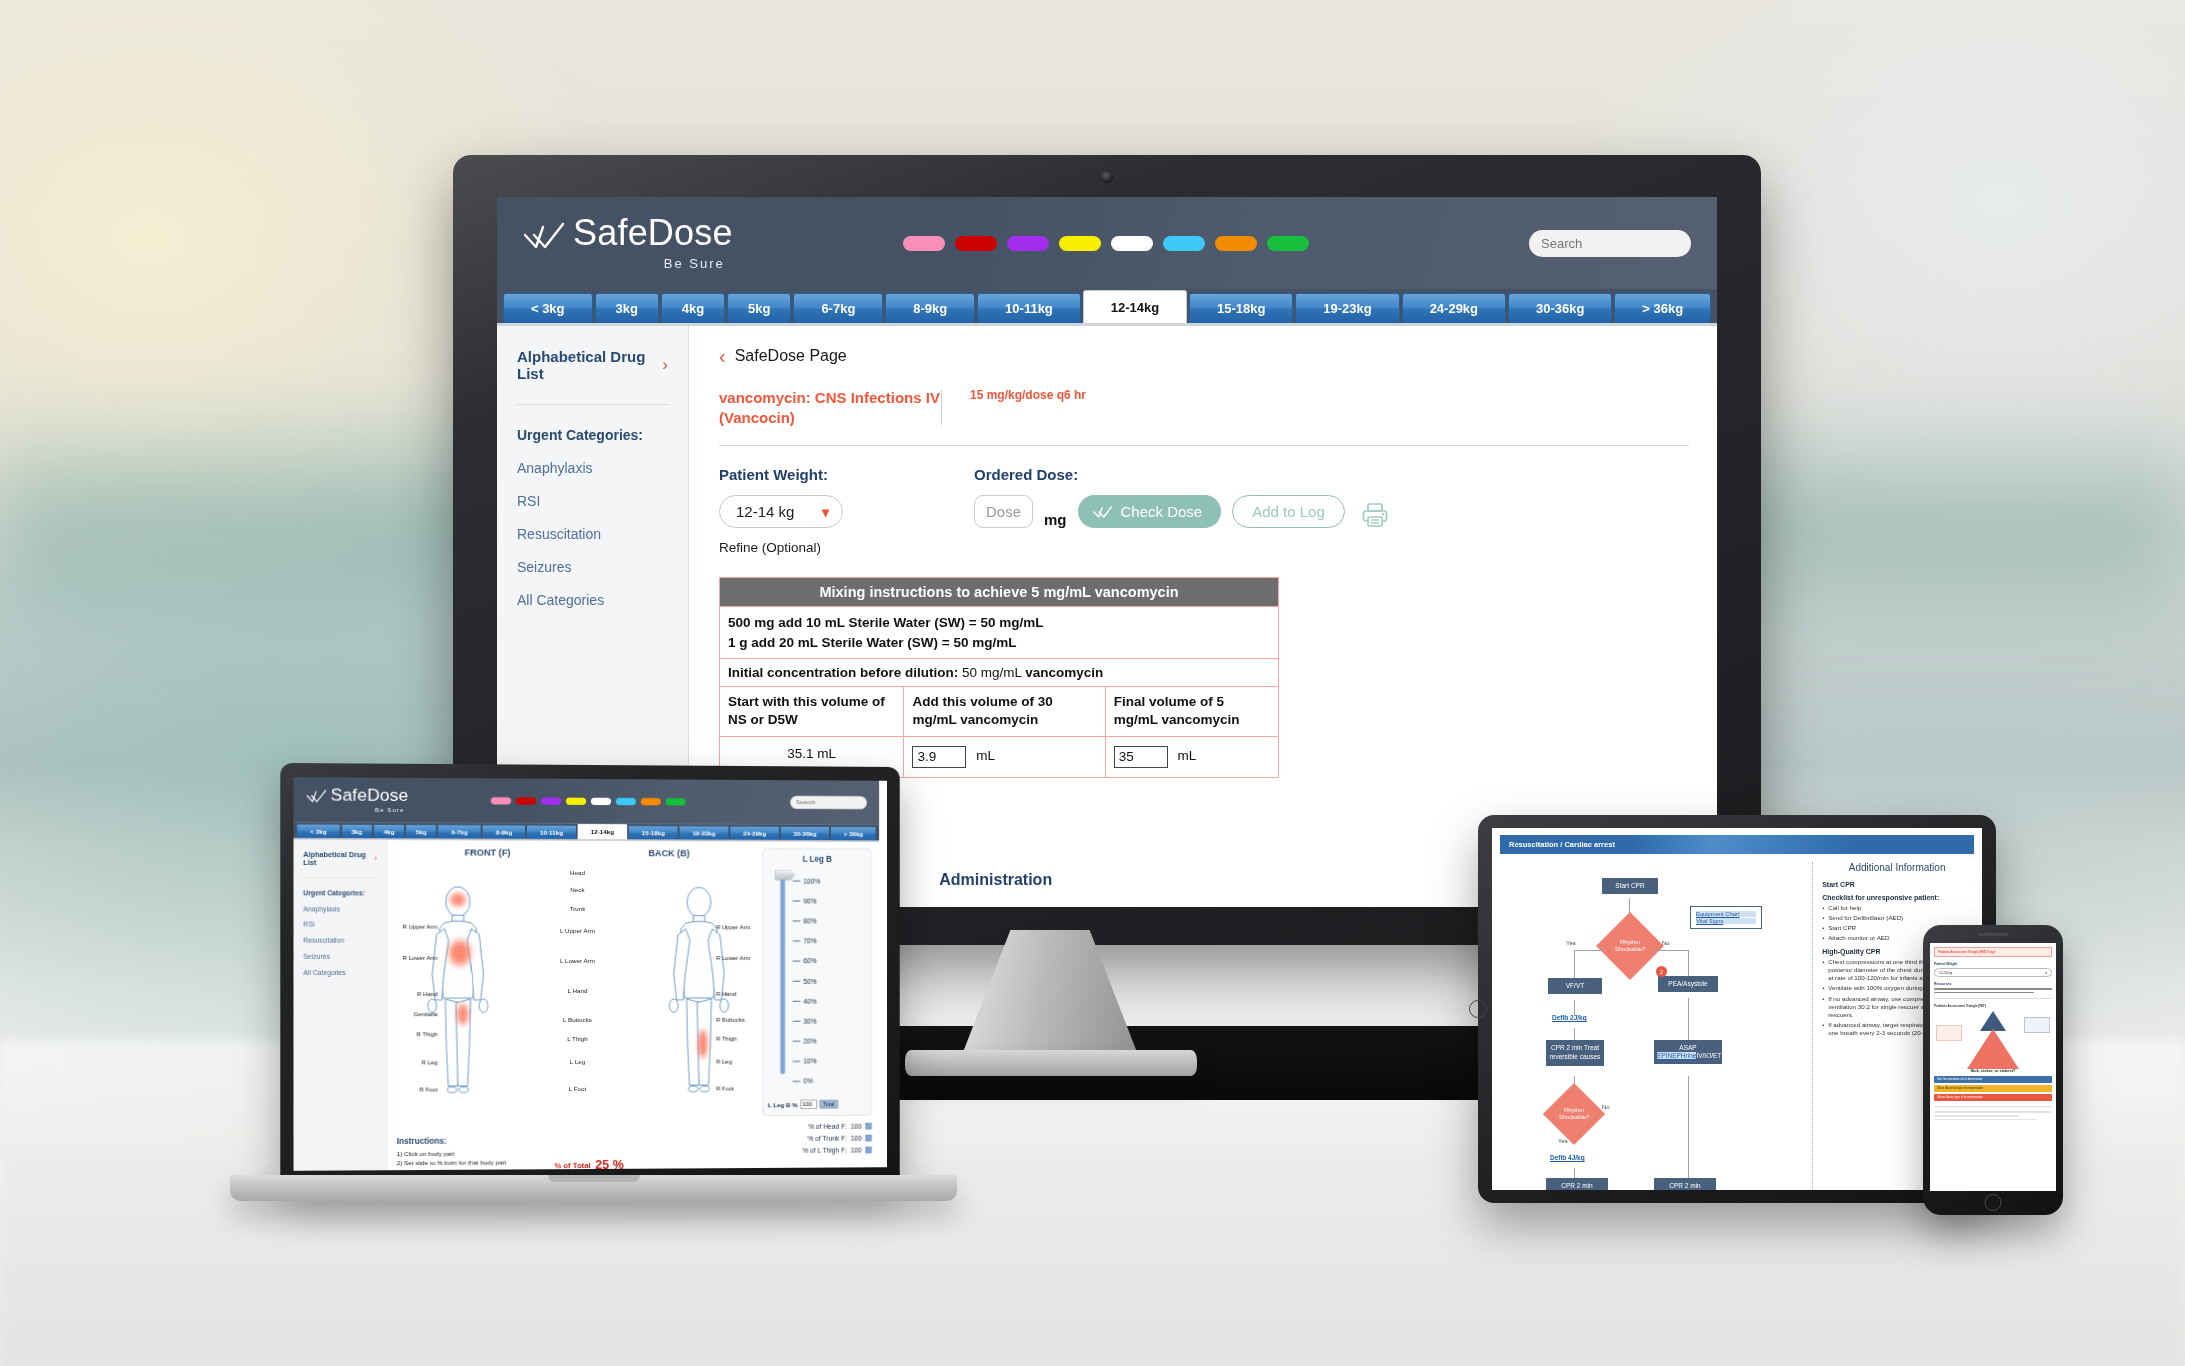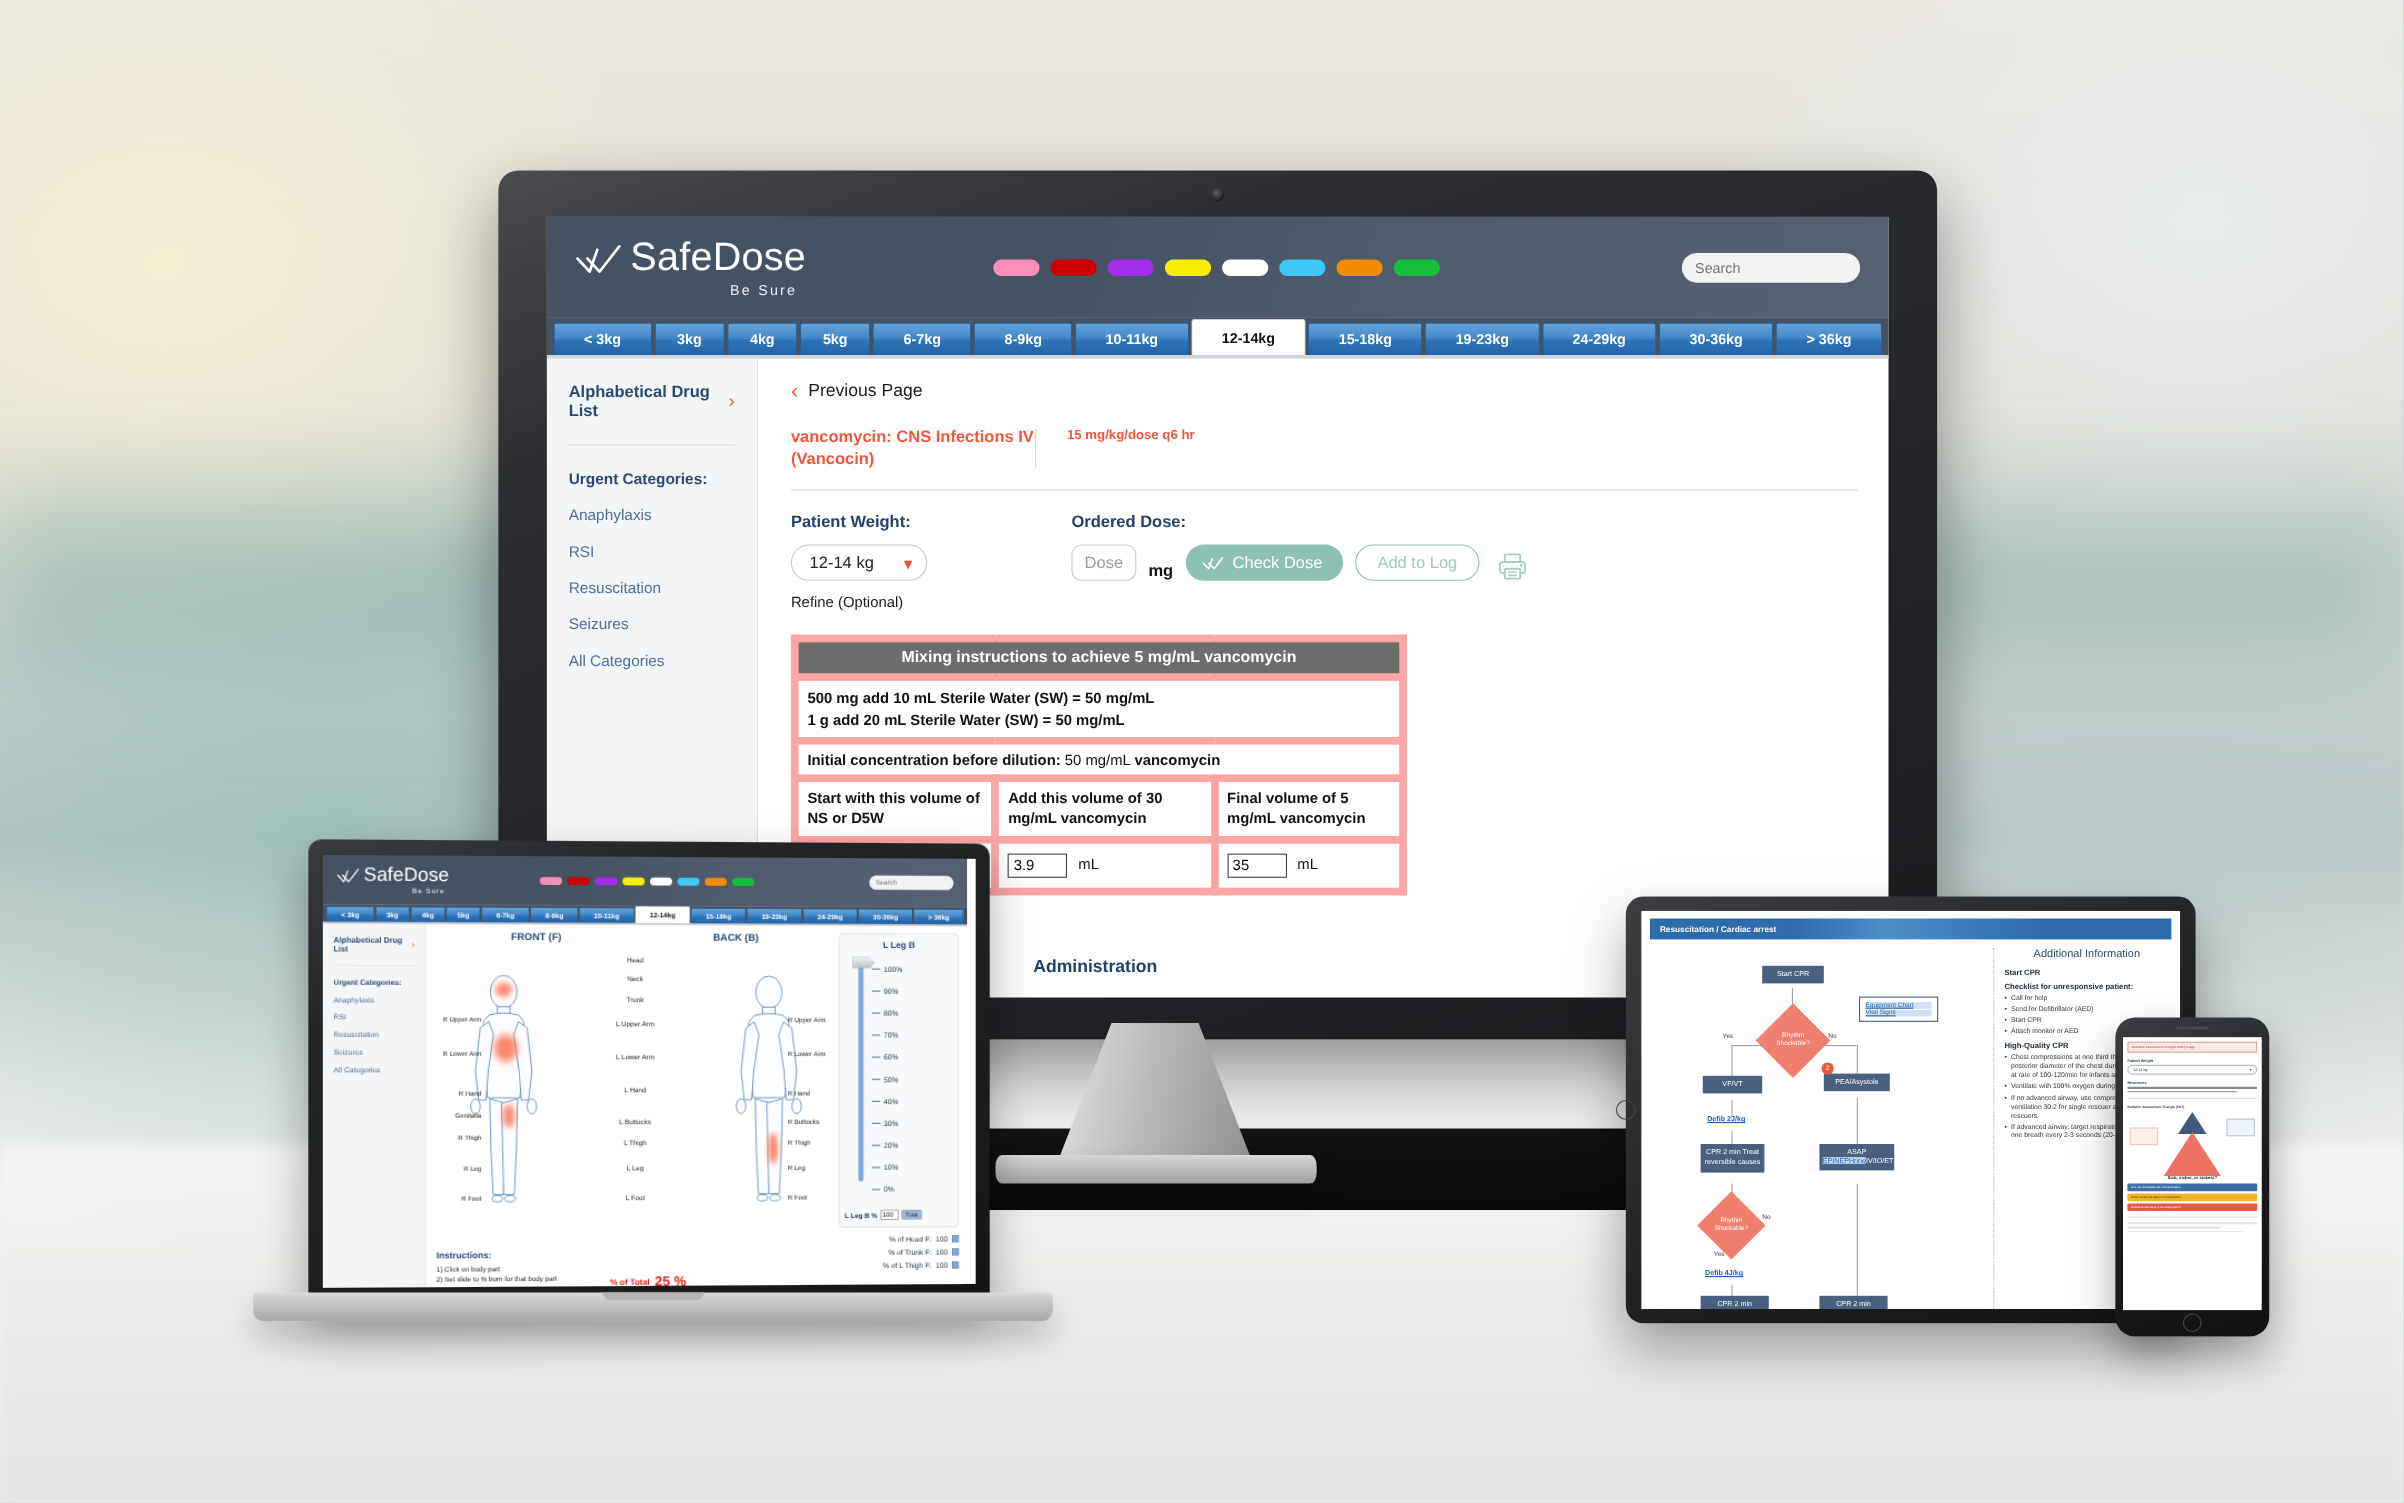--- a/index.html
+++ b/index.html
@@ -159,21 +159,21 @@
     height:33px; border:1.5px solid #8fc0b4; color:#9cc8bd; background:#fff; border-radius:17px;
     font-size:15px; display:flex; align-items:center; padding:0 19px;
   }
   .print-ico { width:28px; height:26px; margin-left:5px; }
 
   
   .mix-table {
     margin-top:22px; width:560px; border:1px solid #808080; border-collapse:collapse;
     font-size:13.5px; color:#111;
   }
-  .mix-table td { border:7px solid #fca5a5; padding:6px 8px; vertical-align:top;margin-left:48px; }
+  .mix-table td { border:1px solid #fca5a5; padding:6px 8px; vertical-align:top;margin-left:48px; }
   .mix-head {
     background:#6d6d6d; color:#fff; font-weight:700; text-align:center; font-size:14.5px; padding:7px 8px;
   }
   .mix-bold { font-weight:700; line-height:1.45; }
   .mix-colhead { font-weight:700; line-height:1.35; }
   .mix-center { text-align:center; }
   .mini-input {
     display:inline-flex; align-items:center; width:54px; height:22px; border:1px solid #444; background:#fff;
     padding:0 4px; font-size:13.5px; vertical-align:middle;
   }
@@ -349,21 +349,21 @@
               <div class="side-item">Resuscitation</div>
               <div class="side-item">Seizures</div>
               <div class="side-item">All Categories</div>
             </div>
         </div>
 
         <div class="content">
 
           <div class="prev-page">
             <span class="prev-chevron">‹</span>
-            <span>Previous Page</span>
+            <span>SafeDose Page</span>
           </div>
 
           <div class="drug-row">
             <div class="drug-name">vancomycin: CNS Infections IV (Vancocin)</div>
             <div class="drug-div"></div>
             <div class="drug-dose">15 mg/kg/dose q6 hr</div>
           </div>
           <div class="hr-thin"></div>
 
           <div class="form-row">

